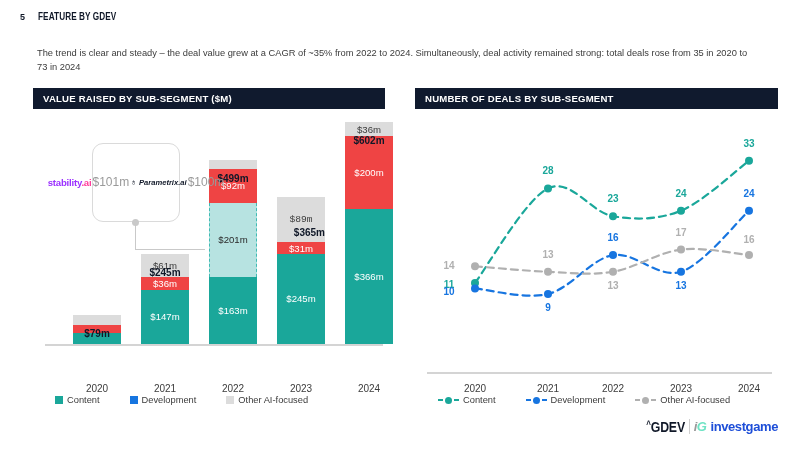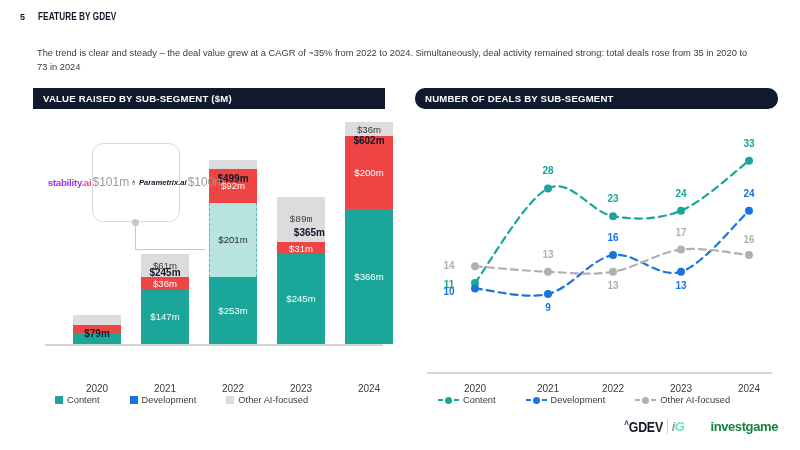--- a/index.html
+++ b/index.html
@@ -29,21 +29,21 @@
   }
 
   
   .panel-head {
     position: absolute; height: 21px;
     background: #101a2e; color: #ffffff;
     font-size: 9.6px; font-weight: 700; letter-spacing: 0.2px;
     display: flex; align-items: center; padding-left: 10px;
   }
   #panel-head-left  { left: 33px;  top: 88px; width: 352px; }
-  #panel-head-right { left: 415px; top: 88px; width: 363px; border-radius: 10px; }
+  #panel-head-right { left: 415px; top: 88px; width: 363px; }
 
   
   .bar-chart { position: absolute; left: 33px; top: 112px; width: 352px; height: 290px; }
   .bar-plot  { position: absolute; left: 0; top: 0; width: 352px; height: 262px; }
   .axis-line {
     position: absolute; left: 12px; bottom: 28px; width: 338px; height: 2px;
     background: #d4d4d4;
   }
   .bar-group { position: absolute; bottom: 30px; width: 48px; }
   .bar-stack { position: relative; width: 48px; display: flex; flex-direction: column-reverse; }
@@ -120,21 +120,21 @@
     font-size: 14px; font-weight: 700; color: #101828; letter-spacing: -0.2px;
     transform: scaleX(0.88); transform-origin: right center;
   }
   .logo-gdev sup { font-size: 9px; vertical-align: super; }
   .logo-div { width: 1px; height: 15px; background: #cfcfcf; }
   .logo-ig {
     font-size: 13px; font-weight: 700; font-style: italic; color: #6fe3c4;
     letter-spacing: -0.5px;
   }
   .logo-ig .i { color: #9a9a9a; }
-  .logo-ign { font-size: 13px; font-weight: 700; color: #15803d; letter-spacing: -0.4px; margin-left: 22px; }
+  .logo-ign { font-size: 13px; font-weight: 700; color: #1d4ed8; letter-spacing: -0.4px; }
 </style>
 </head>
 <body>
 
 <div class="slide">
 
   <div class="page-num">5</div>
   <div class="feature-tag">FEATURE BY GDEV</div>
   <div class="intro">The trend is clear and steady – the deal value grew at a CAGR of ~35% from 2022 to 2024. Simultaneously, deal activity remained strong: total deals rose from 35 in 2020 to 73 in 2024</div>
 
@@ -153,21 +153,21 @@
         </div>
         <div class="bar-group" style="left: 108px;">
           <div class="bar-stack">
             <div class="seg content" style="height: 54.096px;">$147m</div>
             <div class="seg dev" style="height: 13.248px;">$36m</div>
             <div class="seg other" style="height: 22.448px;">$61m</div>
           </div>
         </div>
         <div class="bar-group" style="left: 176px;">
           <div class="bar-stack">
-            <div class="seg content" style="height: 67.344px;">$253m</div>
+            <div class="seg content" style="height: 67.344px;">$163m</div>
             <div class="seg content-hl" style="height: 73.968px;">$201m</div>
             <div class="seg dev" style="height: 33.856px;">$92m</div>
             <div class="seg other" style="height: 8.464px;"></div>
           </div>
         </div>
         <div class="bar-group" style="left: 244px;">
           <div class="bar-stack">
             <div class="seg content" style="height: 90.16px;">$245m</div>
             <div class="seg dev" style="height: 11.408px;">$31m</div>
             <div class="seg other" style="height: 45px; font-family: Liberation Mono, monospace;">$89m</div>

